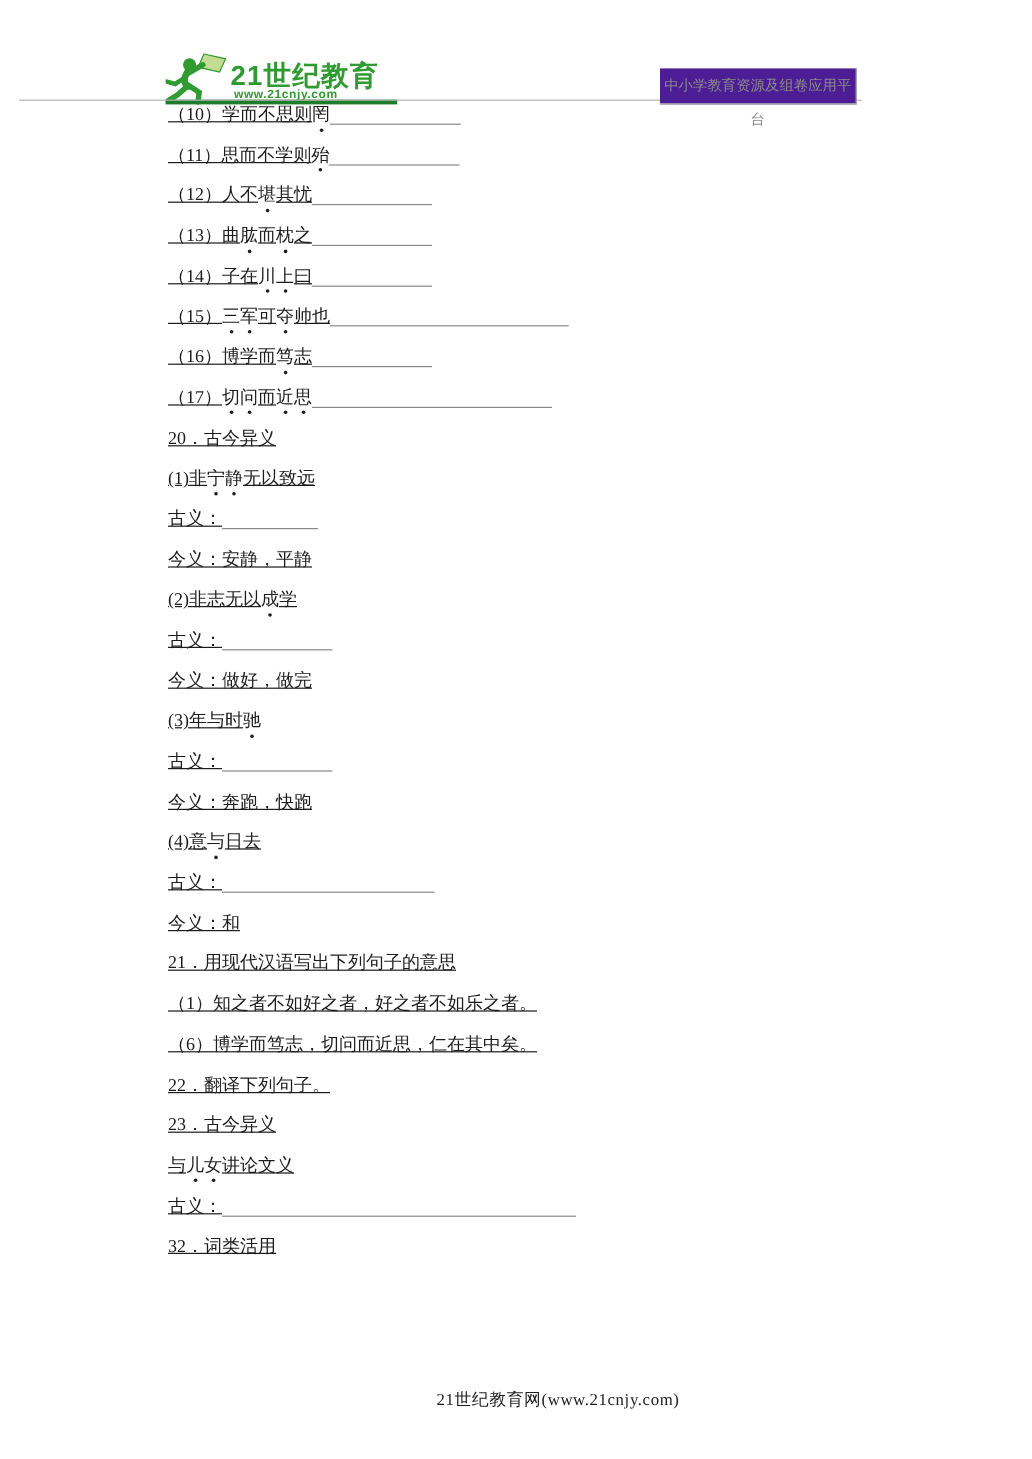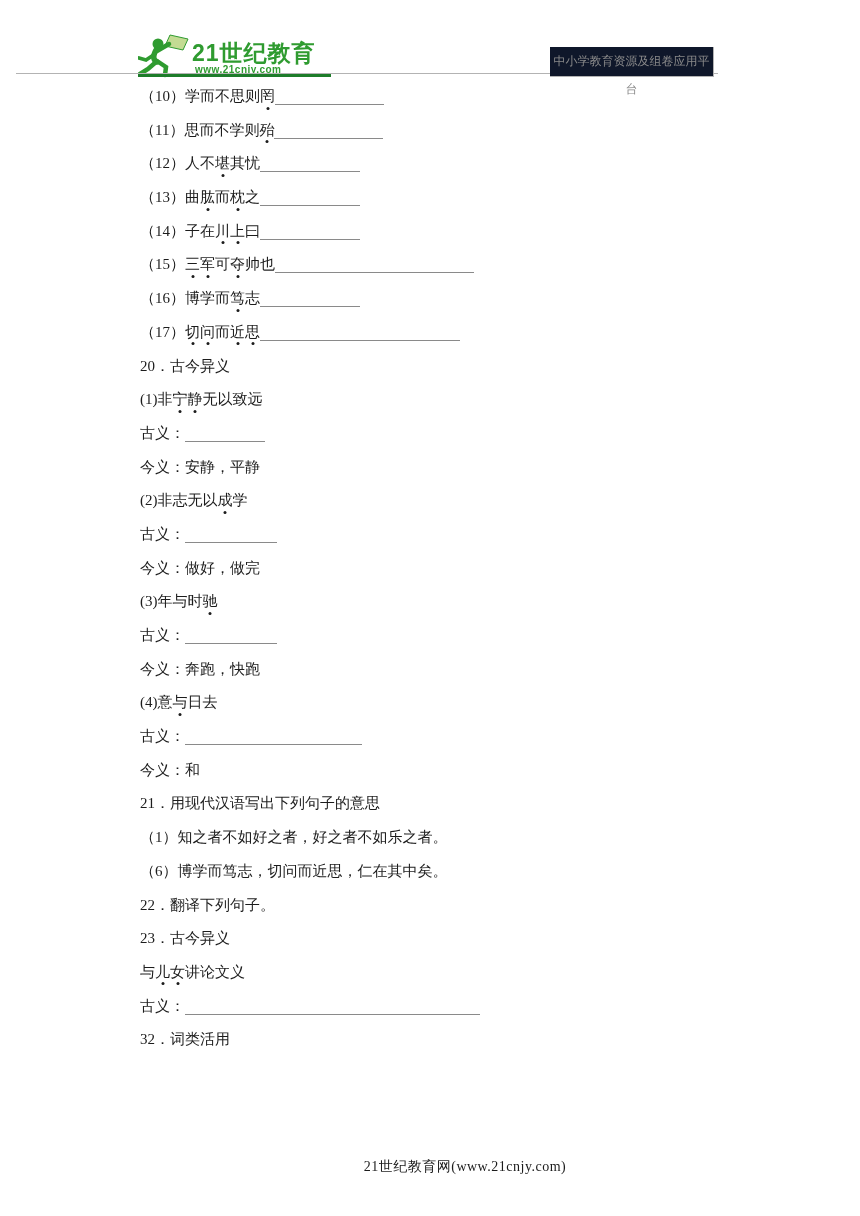--- a/index.html
+++ b/index.html
@@ -2,41 +2,41 @@
 <html><head>
 <meta charset="utf-8">
 <style>
   html,body { margin:0; padding:0; background:#fff; }
   .page {
     width:860px; height:1216px; position:relative; background:#ffffff;
     font-family:"Liberation Serif","DejaVu Serif",serif; color:#1c1c1c;
     overflow:hidden;
   }
   
-  .header { position:absolute; top:0; left:0; width:860px; height:82px; }
+  .header { position:absolute; top:10px; left:0; width:860px; height:82px; }
   .header-rule { position:absolute; left:16px; top:73px; width:702px; height:1px; background:#b3b3b3; }
   .platform {
     position:absolute; left:550px; top:47px; width:164px; height:30px;
     line-height:28px; font-size:12px; color:#8a8a8a; text-align:center;
     border-right:1px solid #b3b3b3; border-bottom:1px solid #b3b3b3;
-    font-family:"Liberation Sans",sans-serif; box-sizing:border-box; background:#0f172a;
+    font-family:"Liberation Sans",sans-serif; box-sizing:border-box; background:#4c1d95;
   }
   .logo { position:absolute; left:138px; top:34px; width:196px; height:46px; }
   .runner { position:absolute; left:0; top:0; }
   .brand-name {
     position:absolute; left:54px; top:4px; font-family:"Liberation Sans",sans-serif;
     font-weight:bold; font-size:23px; color:#2f9b30; letter-spacing:1px; white-space:nowrap;
   }
   .brand-url {
     position:absolute; left:57px; top:30px; font-family:"Liberation Sans",sans-serif;
     font-weight:bold; font-size:10px; color:#2f9b30; letter-spacing:0.5px; white-space:nowrap;
   }
   .logo-bar { position:absolute; left:0; top:39px; width:193px; height:4px; background:#1d7c2a; }
   
-  .content { position:absolute; left:140px; top:80px; right:10px; }
+  .content { position:absolute; left:140px; top:80px; right:10px;text-decoration:underline; }
   .line { height:33.7px; line-height:33.7px; font-size:15px; white-space:nowrap; }
   .em { display:inline-block; line-height:1; position:relative; }
   .em::after {
     content:""; position:absolute; left:50%; transform:translateX(-50%);
     bottom:-5.5px; width:3px; height:3px; border-radius:50%; background:#1c1c1c;
   }
   .blank {
     display:inline-block; height:14px; border-bottom:1.5px solid #8a8a8a;
     vertical-align:-4px;
   }

